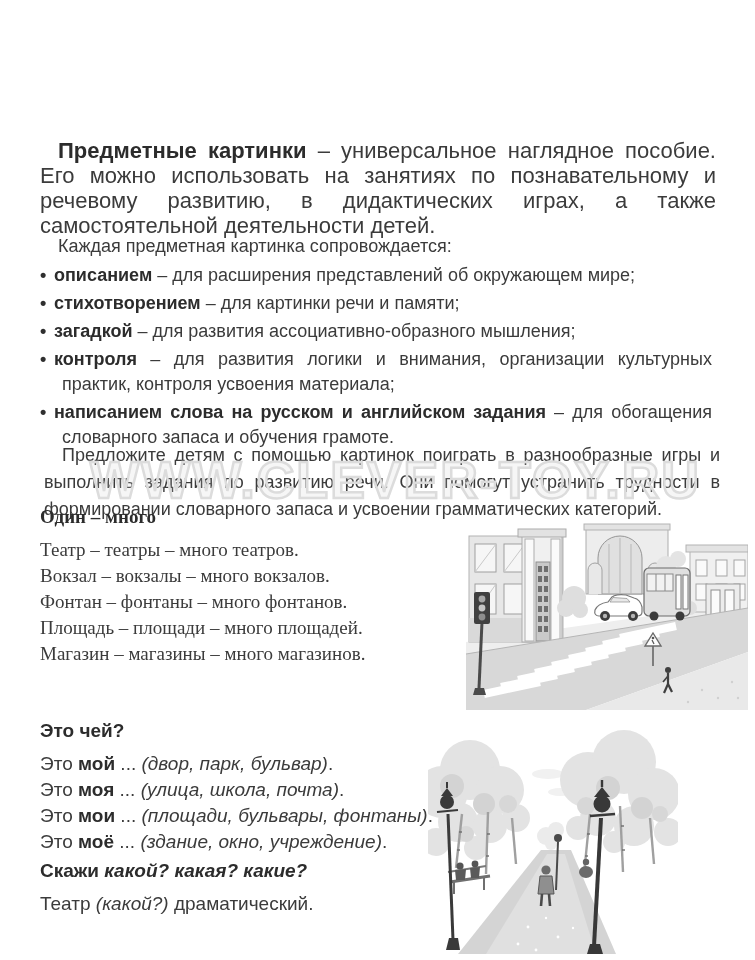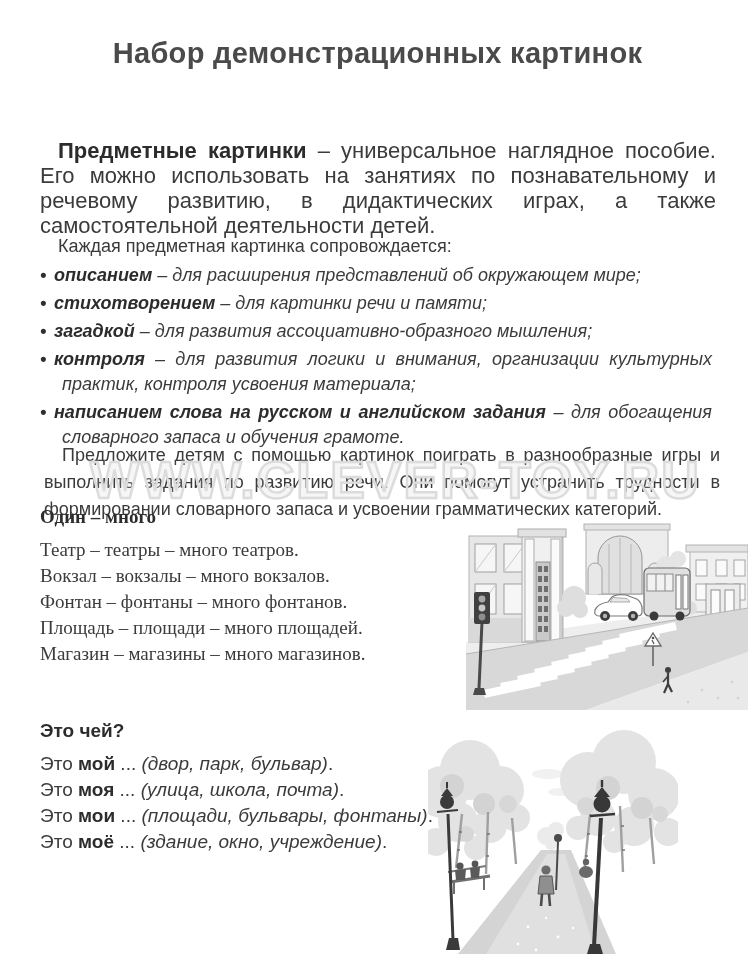--- a/index.html
+++ b/index.html
@@ -10,21 +10,21 @@
   
   .title{position:absolute;top:32px;left:0;width:100%;text-align:center;
     font-weight:700;color:#4a4a4a;margin:0;}
   .title .t1{display:block;font-size:29px;line-height:42px;letter-spacing:.3px;}
   .title .t2{display:block;font-size:30px;line-height:42px;letter-spacing:1.5px;}
   
   .bodytxt{font-size:22px;line-height:25px;text-align:justify;margin:0;}
   .intro{position:absolute;top:138px;left:40px;width:676px;text-indent:18px;}
   .list-intro{position:absolute;top:234px;left:40px;width:676px;font-size:18px;line-height:25px;text-indent:18px;margin:0;}
   .bullets{position:absolute;top:263px;left:40px;width:676px;}
-  .bullet{margin:0 4px 3px 0;padding-left:22px;text-indent:-22px;font-size:18px;line-height:25px;text-align:justify;font-style:italic;}
+  .bullet{margin:0 4px 3px 0;padding-left:22px;text-indent:-22px;font-size:18px;line-height:25px;text-align:justify;}
   .bullet .dot{display:inline-block;width:14px;text-indent:0;font-weight:700;color:#2f2f2f;}
   .bullet b{color:#2c2c2c;}
   .para2{position:absolute;top:438px;left:40px;width:676px;font-size:18px;line-height:27px;text-align:justify;text-indent:18px;margin:4px;}
   b{color:#2c2c2c;}
   
   .watermark{position:absolute;top:450px;left:90px;z-index:5;pointer-events:none;
     font-size:52px;font-weight:700;letter-spacing:2px;white-space:nowrap;
     color:rgba(205,205,205,0.18);-webkit-text-stroke:2.5px #dcdcdc;}
   
   .sec{position:absolute;left:40px;width:430px;font-size:19px;line-height:26px;color:#3b3b3b;}
@@ -40,21 +40,20 @@
   .fig1{position:absolute;top:522px;left:466px;width:282px;height:188px;}
   .fig2{position:absolute;top:722px;left:428px;width:250px;height:232px;}
   .fig1 svg,.fig2 svg{width:100%;height:100%;display:block;}
 </style>
 </head>
 <body>
 
 <div class="page">
 
   <h1 class="title">
-    <span class="t1">Набор демонстрационных картинок</span>
   </h1>
 
   <p class="intro bodytxt"><b>Предметные картинки</b><span> – универсальное наглядное пособие. Его можно использовать на занятиях по познавательному и речевому развитию, в дидактических играх, а также самостоятельной деятельности детей.</span></p>
 
   <p class="list-intro">Каждая предметная картинка сопровождается:</p>
 
   <div class="bullets">
     <p class="bullet"><span class="dot">•</span><b>описанием</b><span> – для расширения представлений об окружающем мире;</span></p>
     <p class="bullet"><span class="dot">•</span><b>стихотворением</b><span> – для картинки речи и памяти;</span></p>
     <p class="bullet"><span class="dot">•</span><b>загадкой</b><span> – для развития ассоциативно-образного мышления;</span></p>
@@ -344,14 +343,18 @@
         <polygon points="162,222 172,222 175,232 159,232" fill="#383838"></polygon>
       </g>
 
       <g>
         <line x1="130" y1="120" x2="128" y2="168" stroke="#4a4a4a" stroke-width="2"></line>
         <circle cx="130" cy="116" r="4" fill="#4a4a4a"></circle>
       </g>
     </svg>
   </figure>
 
+  <section class="sec sec3">
+    <h2><span>Скажи </span><i>какой? какая? какие?</i></h2>
+    <p><span>Театр </span><i>(какой?)</i><span> драматический.</span></p>
+  </section>
 
 </div>
 
 </body></html>

